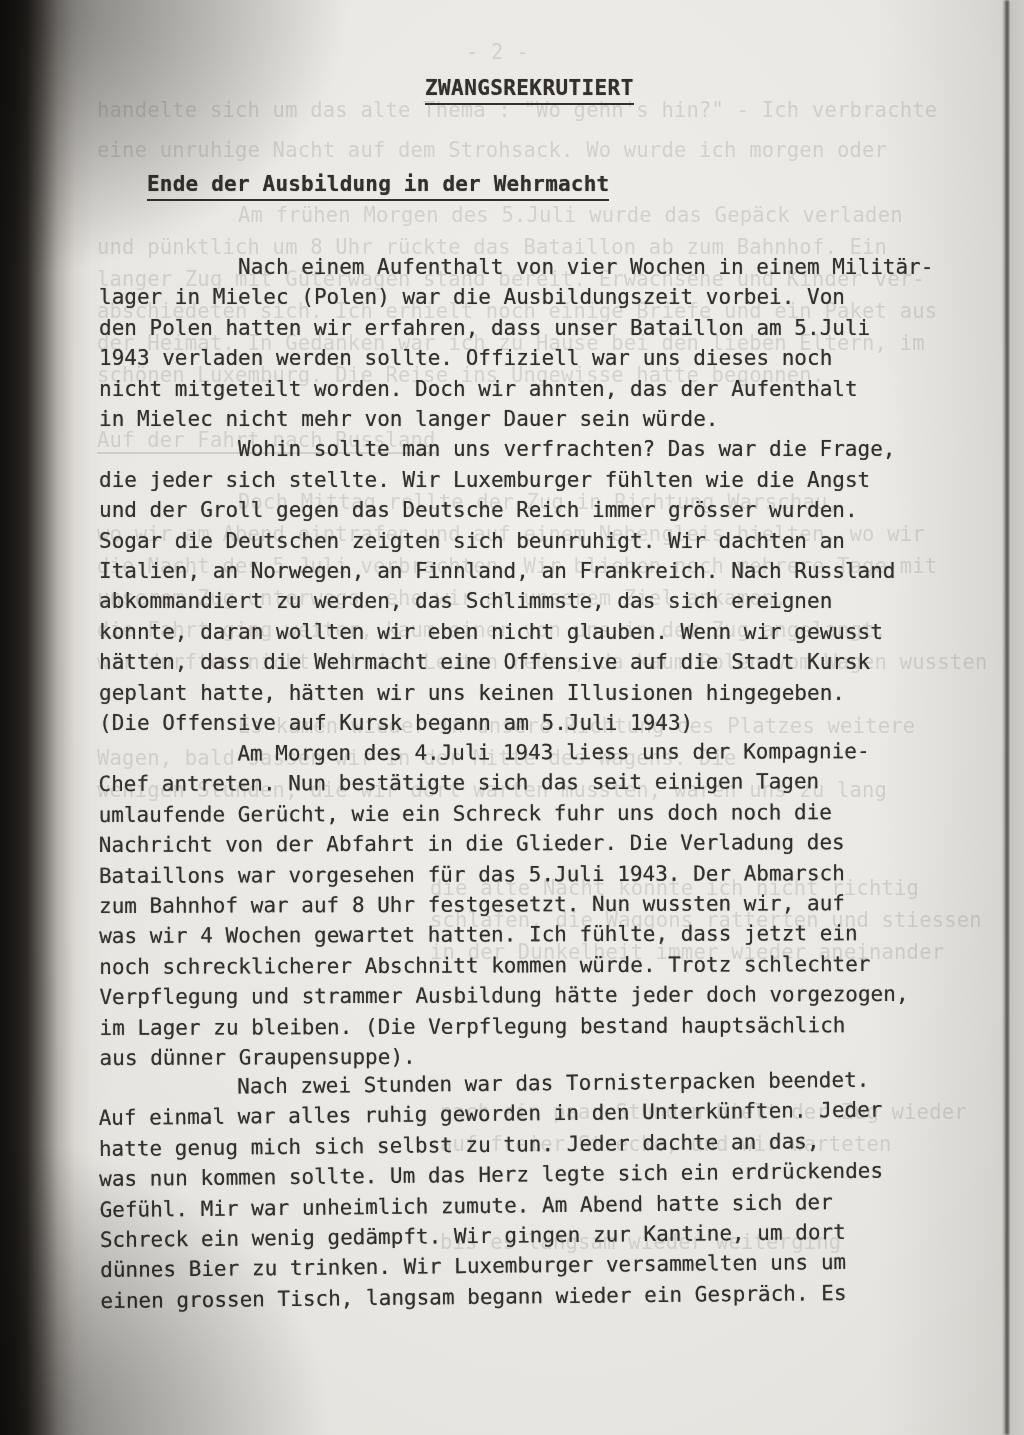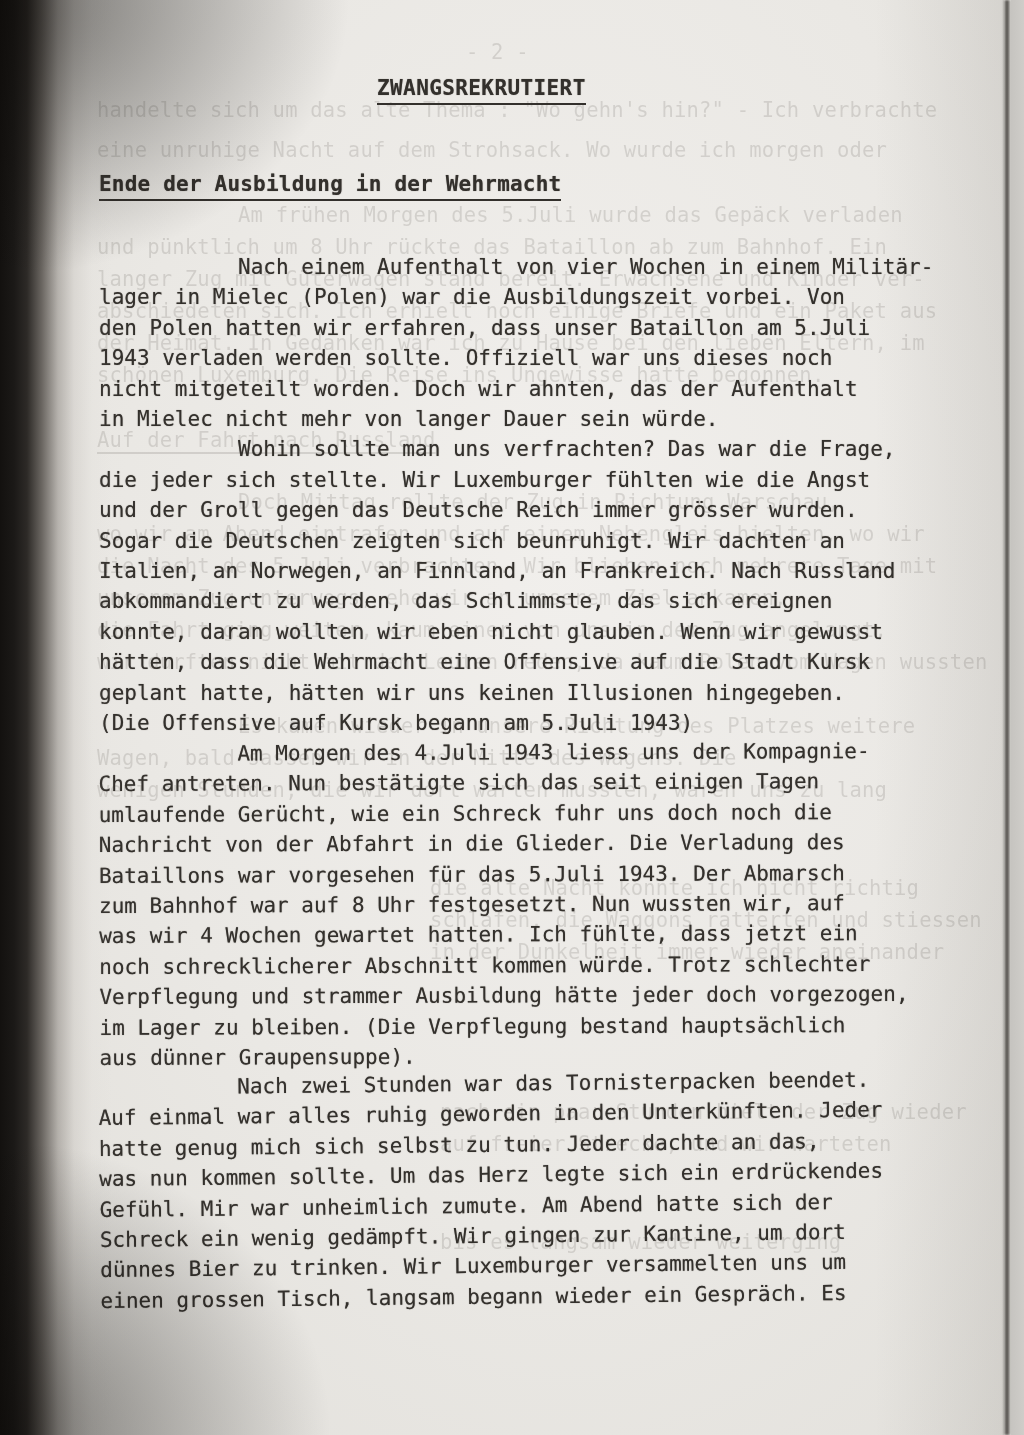--- a/index.html
+++ b/index.html
@@ -62,21 +62,21 @@
   }
   .gl-underline { text-decoration: underline; text-underline-offset: 5px; }
 
   
   .ink { color: #33302c; text-shadow: 0 0 1px rgba(42,37,31,0.55); }
   #doc-title {
     position: absolute; top: 76px; left: 377px;
     font-size: 21px; font-weight: bold; letter-spacing: 0.4px;
   }
   #doc-title .u, #section-heading .u {
-    border-bottom: 2px solid currentColor; padding-bottom: 3px;
+    border-bottom: 2px solid currentColor; padding-bottom: 3px; margin-left: 48px;
   }
   #section-heading {
     position: absolute; top: 172px; left: 99px;
     font-size: 21px; font-weight: bold; letter-spacing: 0.2px;
   }
   #body-text {
     position: absolute; top: 252px; left: 99px; width: 836px;
     font-size: 21px; line-height: 30.4px;
   }
   #body-text p {

